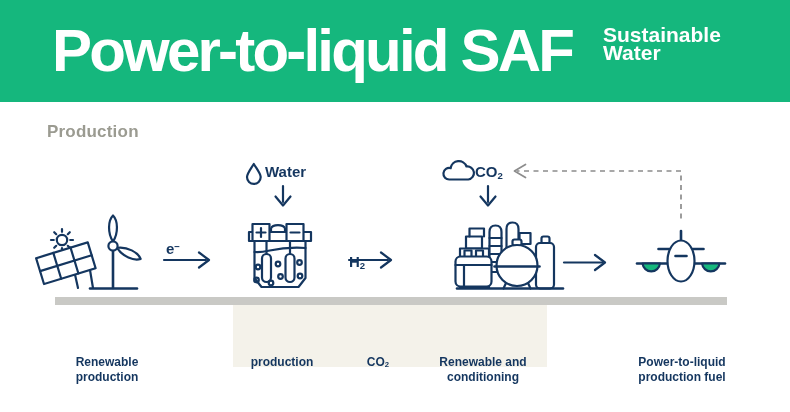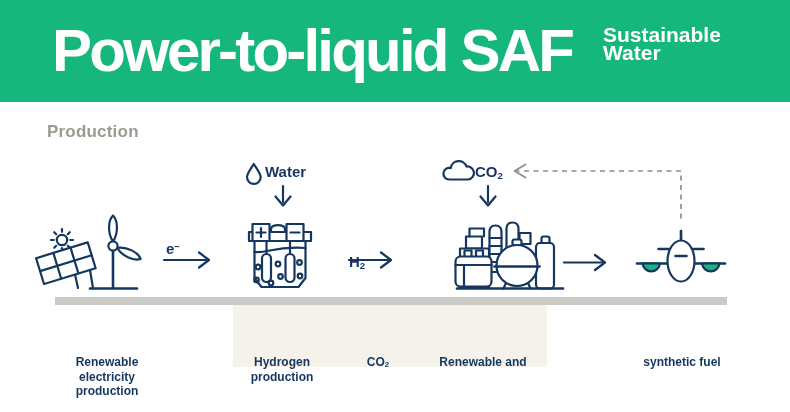--- a/index.html
+++ b/index.html
@@ -196,30 +196,30 @@
   </div>
   <div class="flow-label" style="left:166px;top:240px">
     <span>e</span><span class="sp">−</span>
   </div>
   <div class="flow-label" style="left:349px;top:253px">
     <span>H</span><span class="sb">2</span>
   </div>
 
   <div class="stage-label" style="left:37px;width:140px">
     <div>Renewable</div>
-    <div>electricity</div>
     <div>production</div>
   </div>
   <div class="stage-label" style="left:212px;width:140px">
-    <div>Hydrogen</div>
     <div>production</div>
   </div>
   <div class="stage-label" style="left:328px;width:100px">
     <div><span>CO</span><span class="sb">2</span></div>
   </div>
   <div class="stage-label" style="left:408px;width:150px">
     <div>Renewable and</div>
+    <div>conditioning</div>
   </div>
   <div class="stage-label" style="left:597px;width:170px">
-    <div>synthetic fuel</div>
+    <div>Power-to-liquid</div>
+    <div>production fuel</div>
   </div>
 
 </div>
 
 </body></html>

